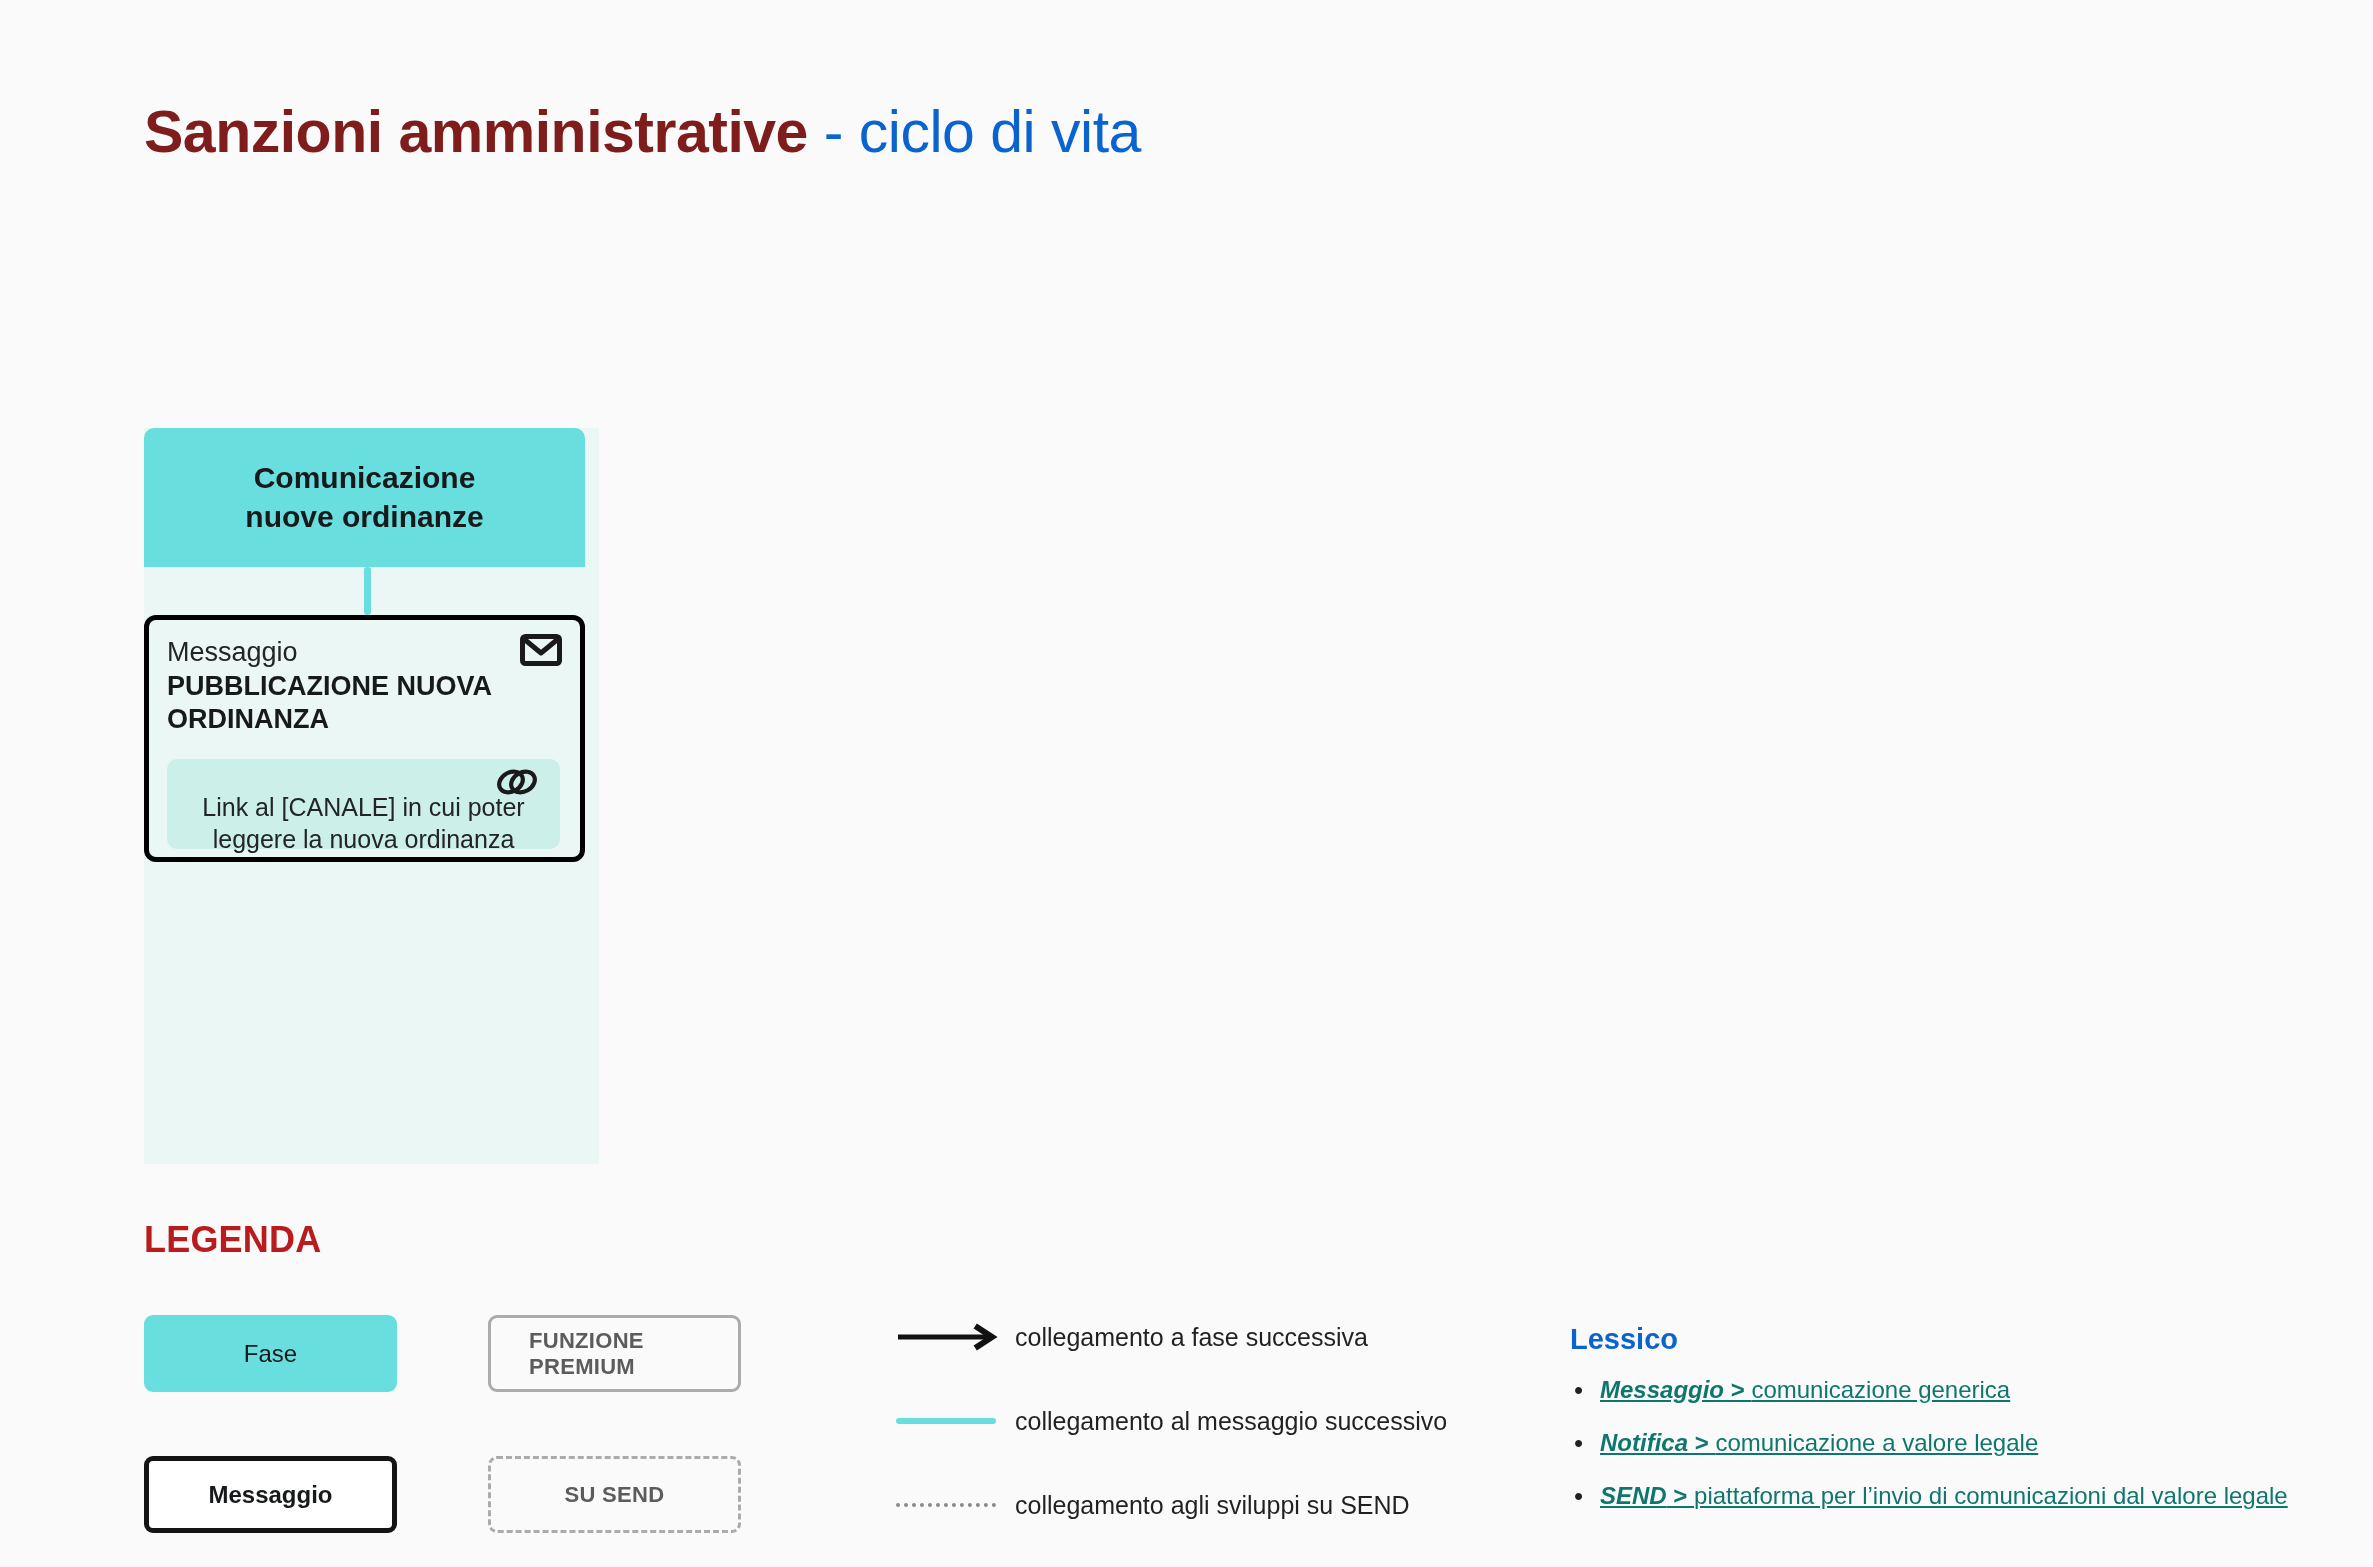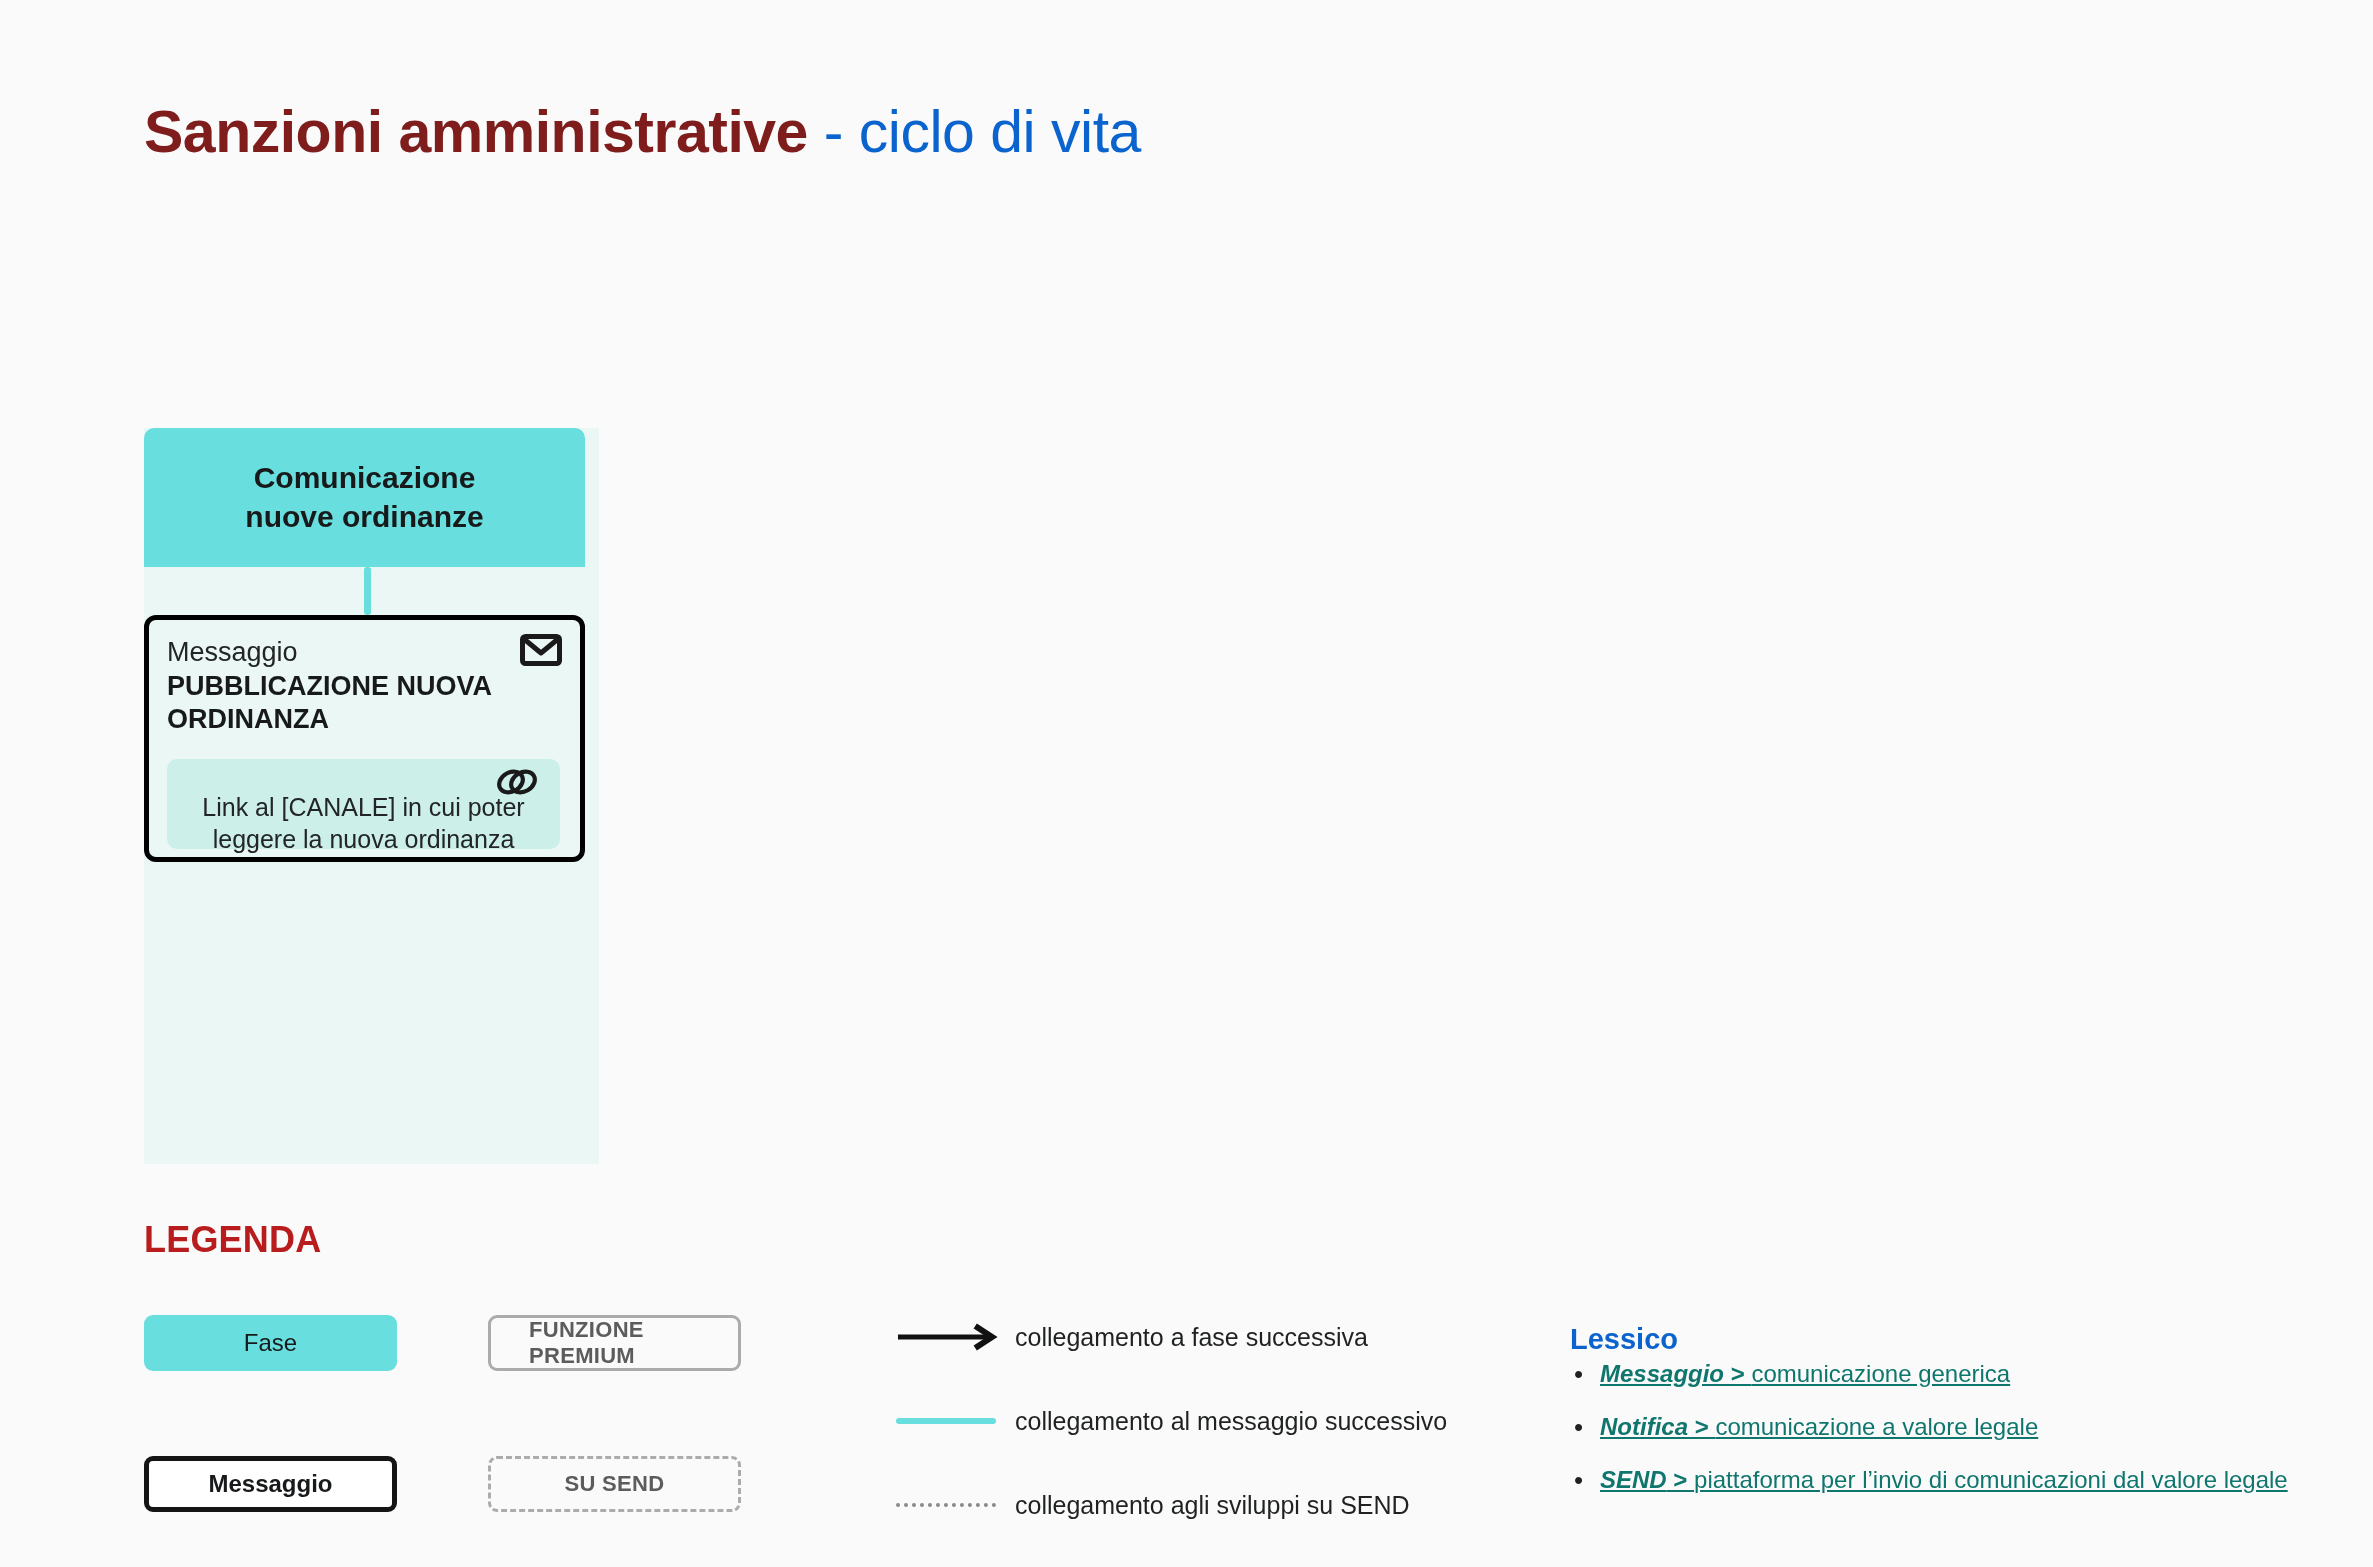--- a/index.html
+++ b/index.html
@@ -142,21 +142,21 @@
     top: 1219px;
     font-size: 36px;
     font-weight: bold;
     color: #b91c1c;
     letter-spacing: 0.2px;
   }
 
   .legend-swatch {
     position: absolute;
     width: 253px;
-    height: 56px;
+    height: 77px;
     box-sizing: border-box;
     display: flex;
     align-items: center;
     justify-content: center;
     border-radius: 9px;
     font-size: 24px;
   }
   #swatch-fase {
     left: 144px;
     top: 1315px;
@@ -235,21 +235,21 @@
   #lessico {
     position: absolute;
     left: 1570px;
     top: 1323px;
     width: 756px;
   }
   #lessico-title {
     font-size: 29px;
     font-weight: bold;
     color: #0B63CE;
-    margin-bottom: 1px;
+    margin-bottom: 17px;
   }
   #lessico ul {
     margin: 0;
     padding-left: 30px;
     list-style: none;
   }
   #lessico li {
     position: relative;
     font-size: 24px;
     line-height: 1.45;

